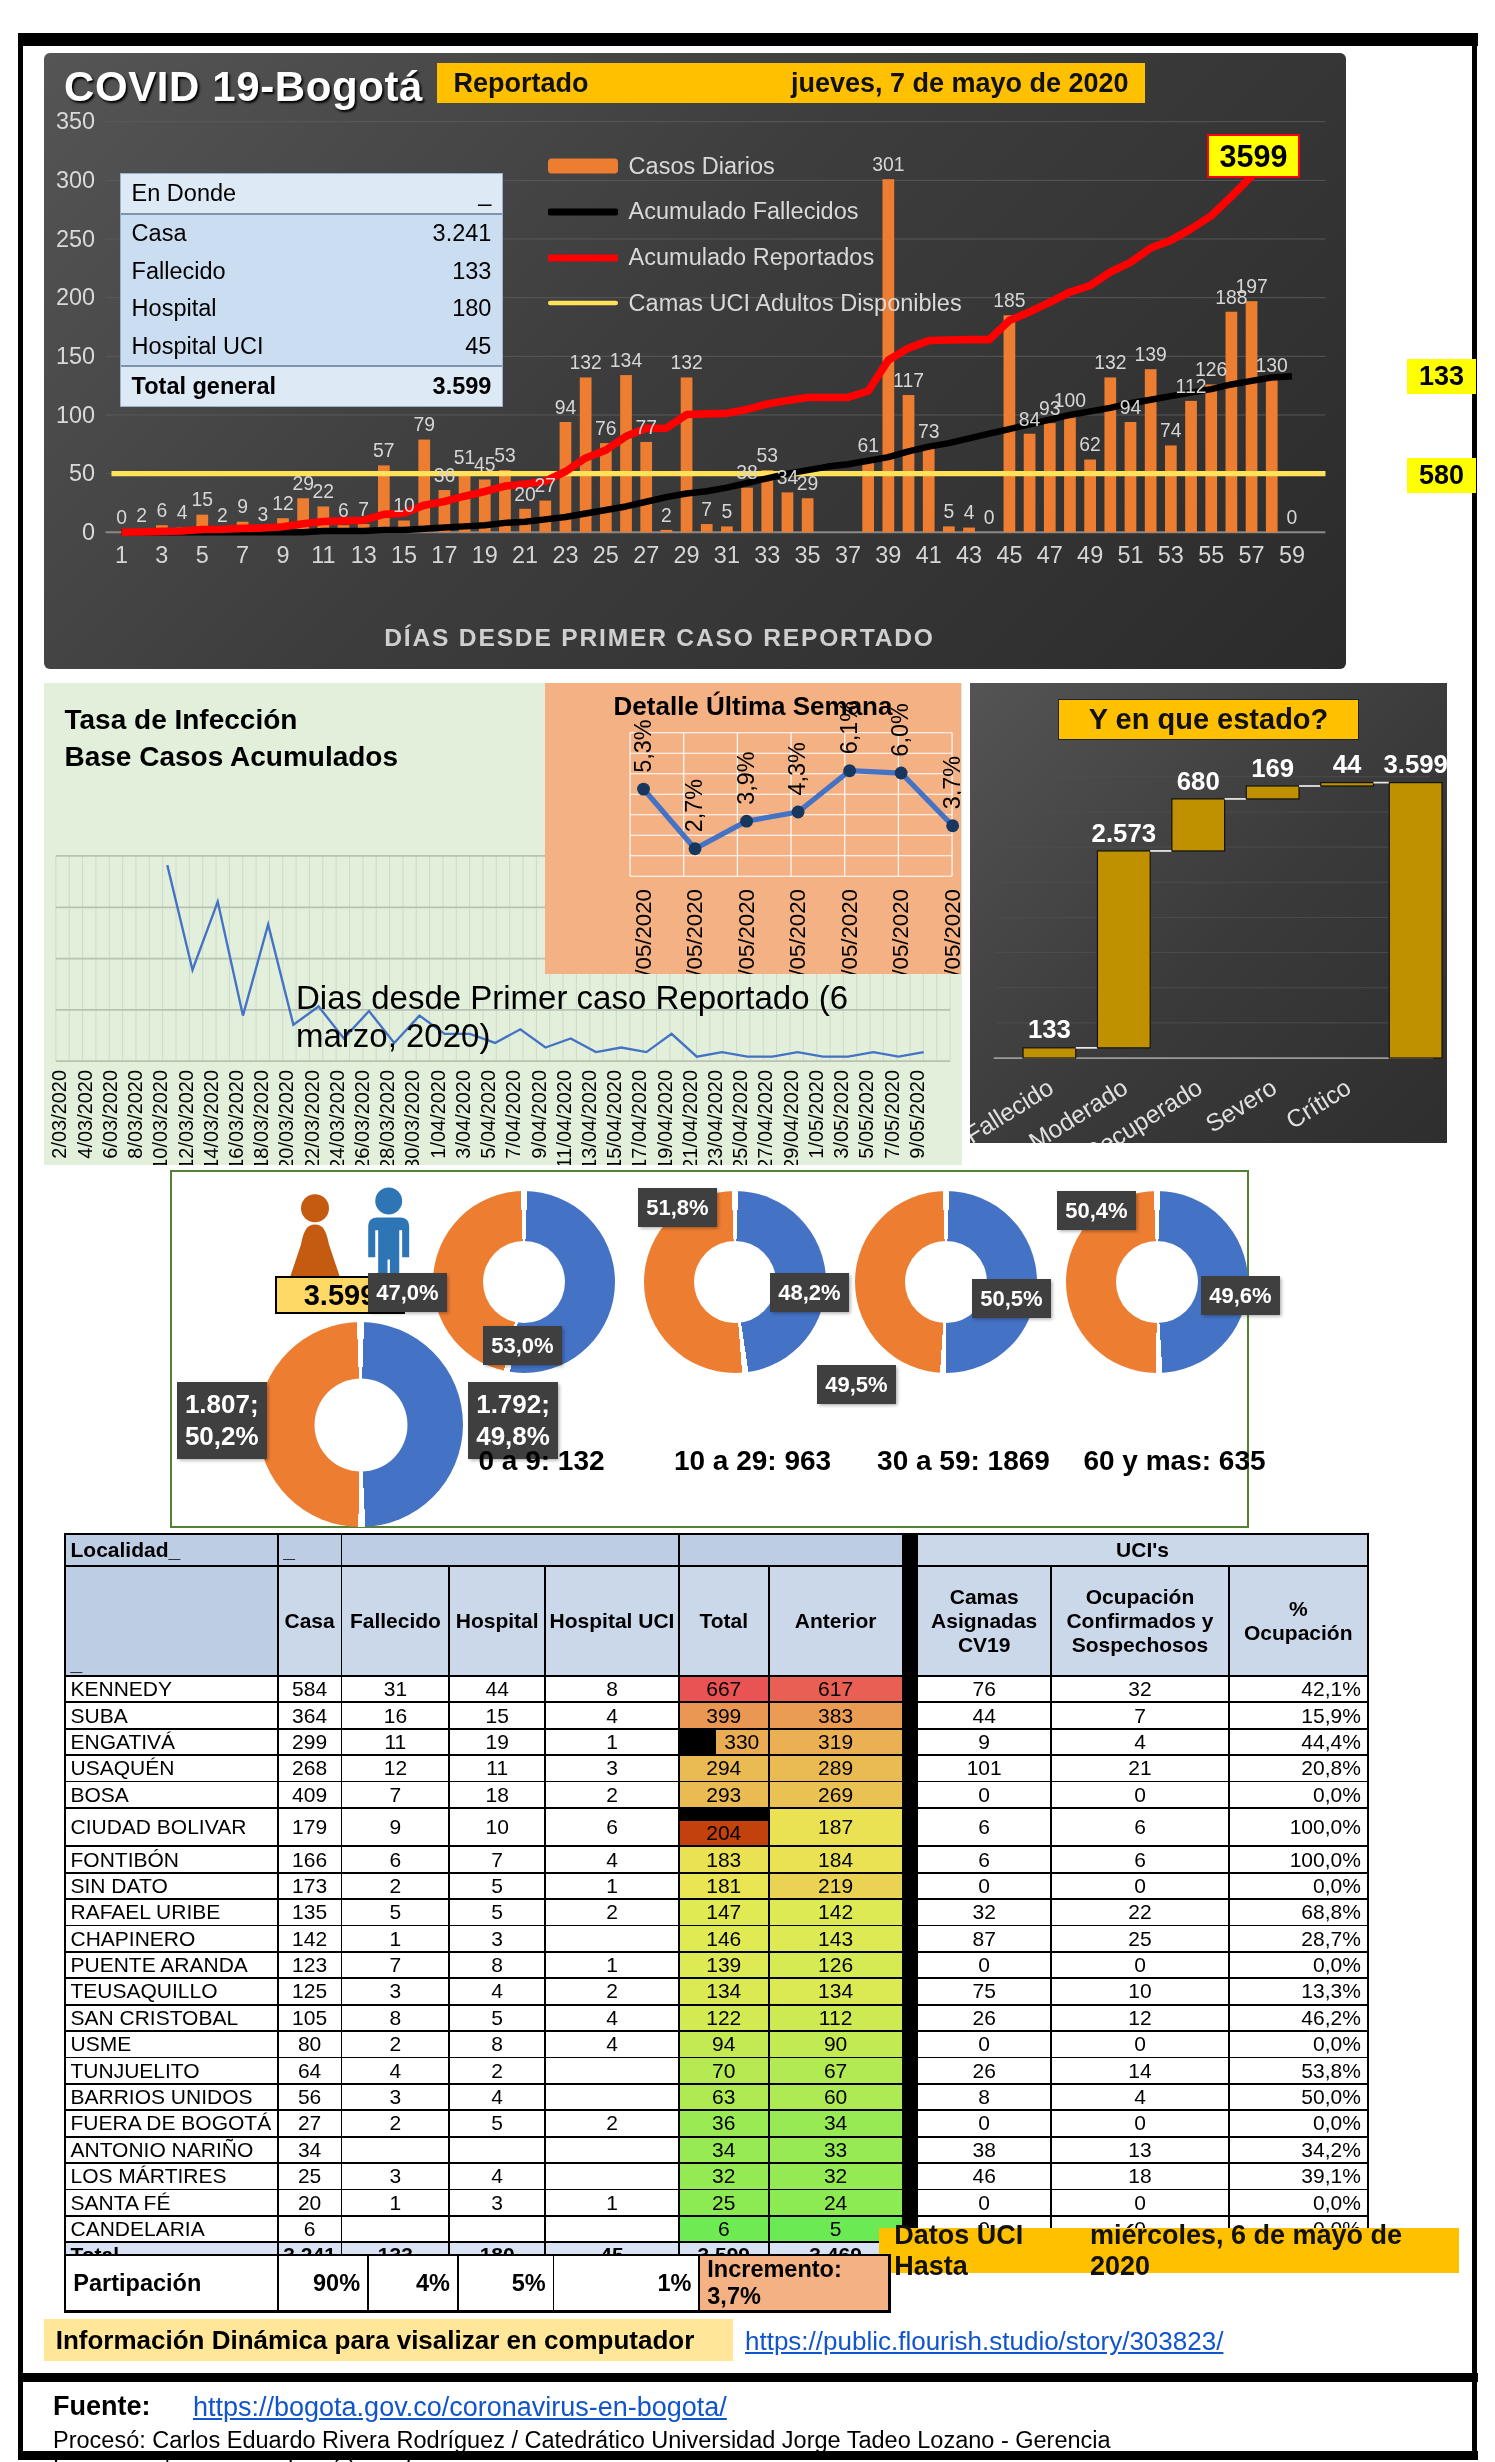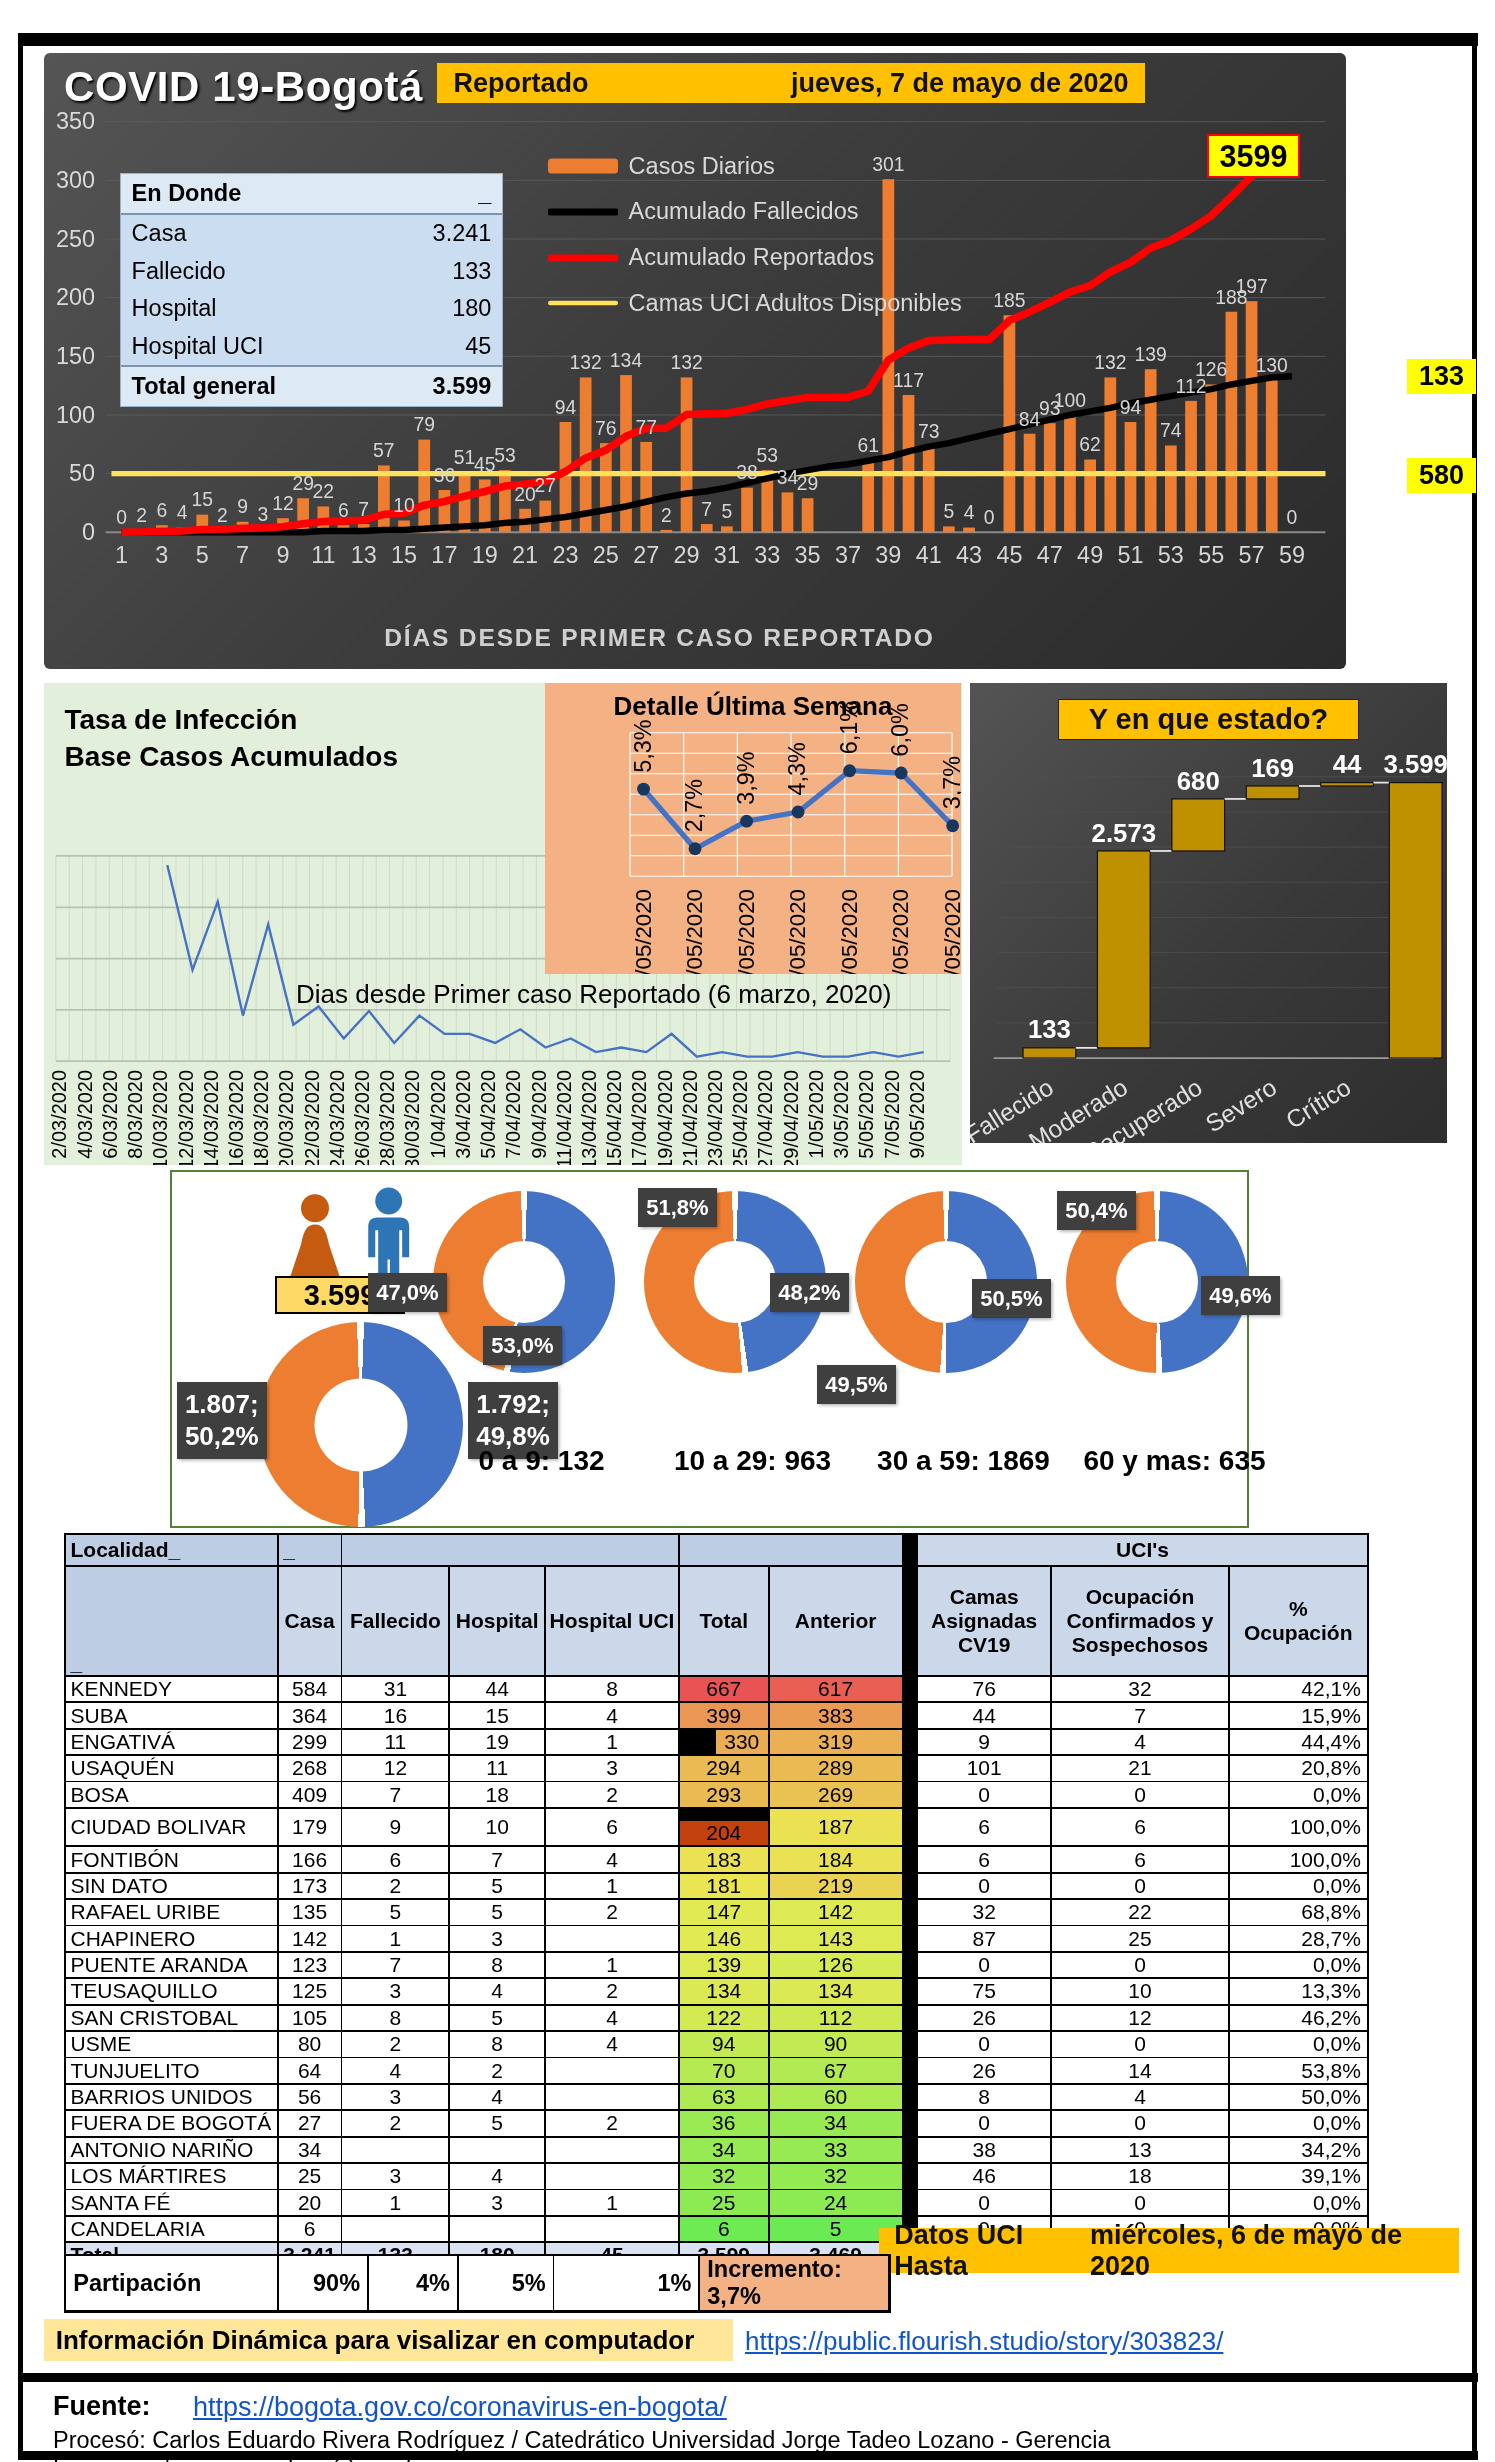--- a/index.html
+++ b/index.html
@@ -16,32 +16,32 @@
   .banner{position:absolute;left:437px;top:63px;width:708px;height:40px;background:#FFC000;
      display:flex;align-items:center;justify-content:space-between;padding:0 16.4px;box-sizing:border-box;}
   .banner span{font-size:27px;font-weight:bold;color:#111;}
   .legend{position:absolute;left:548px;top:151px;display:flex;flex-direction:column;gap:15.2px;}
   .legend-item{display:flex;align-items:center;gap:10.6px;height:30.5px;}
   .legend-item .sw{width:70px;}
   .legend-item span.lab{color:#d9d9d9;font-size:23.5px;}
   
   .endonde{position:absolute;left:120px;top:173px;width:381px;background:#CBDEF1;
      border:1.2px solid #9ab2cc;font-size:23.5px;color:#000;}
-  .endonde .hd{display:flex;justify-content:space-between;background:#DEE9F6;font-weight:bold;
+  .endonde .hd{display:flex;justify-content:space-between;background:#DEE9F6;font-weight:normal;
      padding:5.9px 10.6px;border-bottom:2.9px solid #7f93ad;}
   .endonde .rw{display:flex;justify-content:space-between;padding:5.3px 10.6px;}
   .endonde .tot{display:flex;justify-content:space-between;background:#DEE9F6;font-weight:bold;
      padding:5.9px 10.6px;border-top:2.9px solid #7f93ad;}
   .callout{position:absolute;background:#FFFF00;color:#000;font-weight:bold;text-align:center;}
   .axis-title{position:absolute;left:44px;top:624px;width:1231px;text-align:center;color:#cfcfcf;
      font-size:24.6px;font-weight:bold;letter-spacing:1.8px;}
   
   .green-panel{position:absolute;left:44px;top:683px;width:918px;height:482px;background:#E2EFDA;}
   .tasa-title{position:absolute;left:20.5px;top:17.6px;color:#000;font-size:28px;font-weight:bold;line-height:1.35;}
-  .tasa-caption{position:absolute;left:252px;top:296px;width:645px;font-size:26px;color:#000;}
+  .tasa-caption{position:absolute;left:252px;top:296px;width:645px;font-size:33px;color:#000;}
   
   .orange-panel{position:absolute;left:545px;top:683px;width:416px;height:291px;background:#F4B183;}
   .detalle-title{position:absolute;left:0;top:8.2px;width:100%;text-align:center;font-size:26px;font-weight:bold;color:#000;}
   
   .wf-panel{position:absolute;left:970px;top:683px;width:477px;height:460px;
      background:linear-gradient(135deg,#545454 0%,#3a3a3a 55%,#2e2e2e 100%);}
   .wf-title{position:absolute;left:88px;top:16.4px;width:299px;height:39px;background:#FFC000;
      border:1.2px solid #222;display:flex;align-items:center;justify-content:center;
      font-size:29px;font-weight:bold;color:#111;}
   

